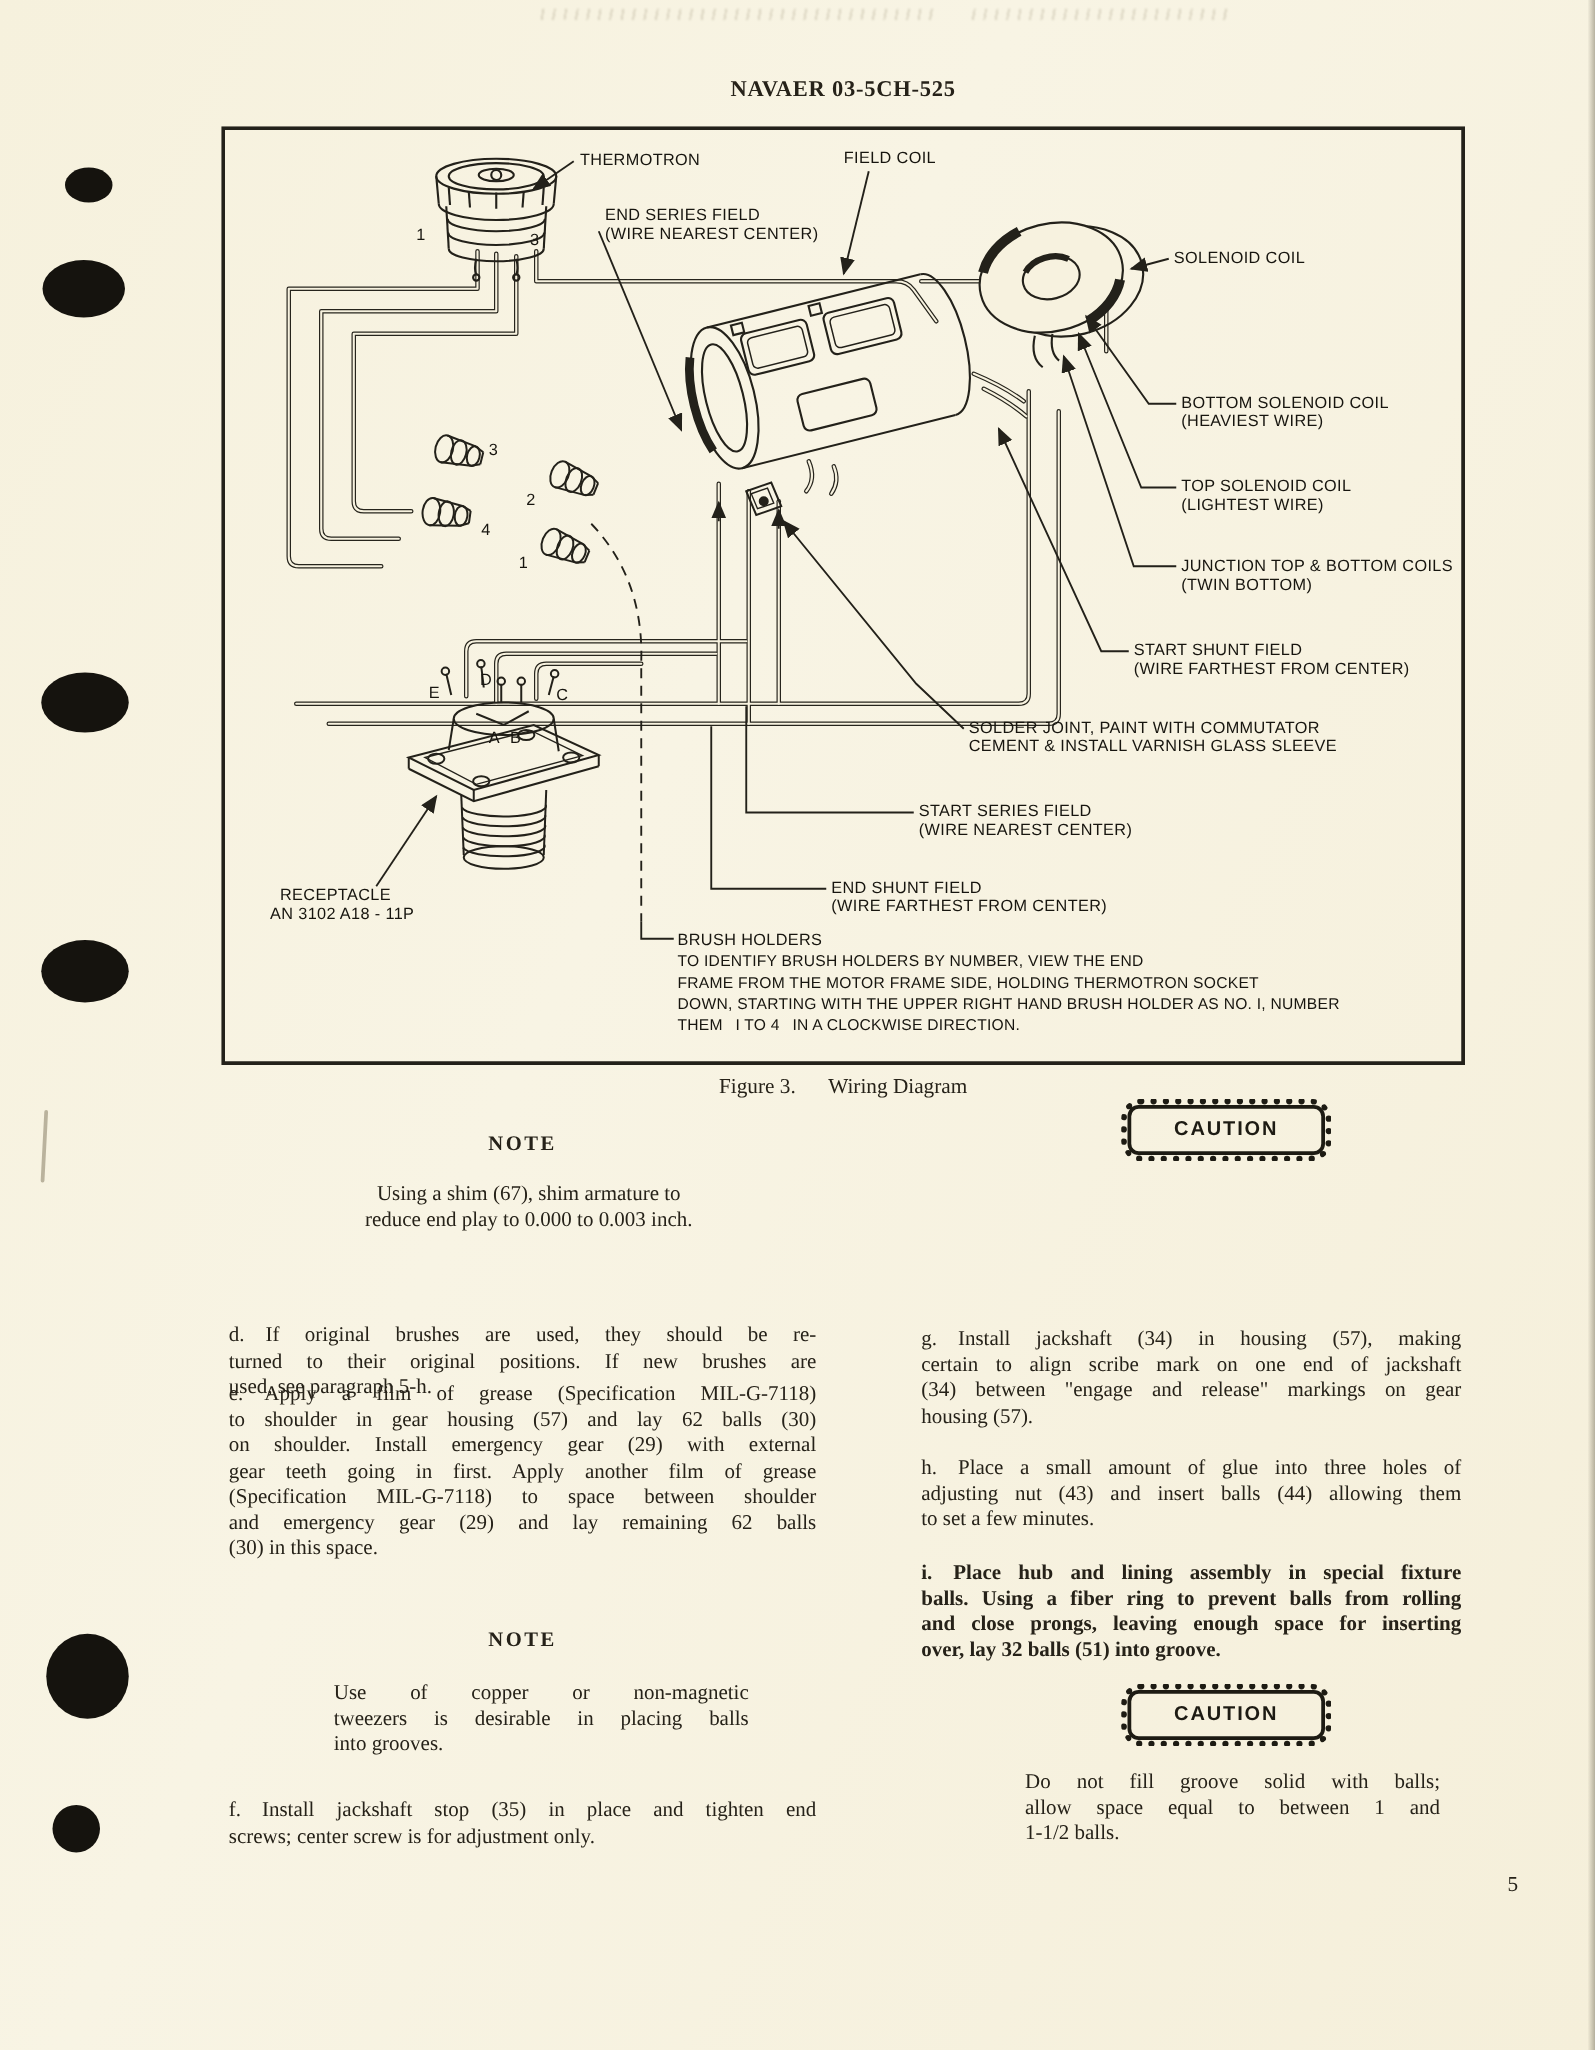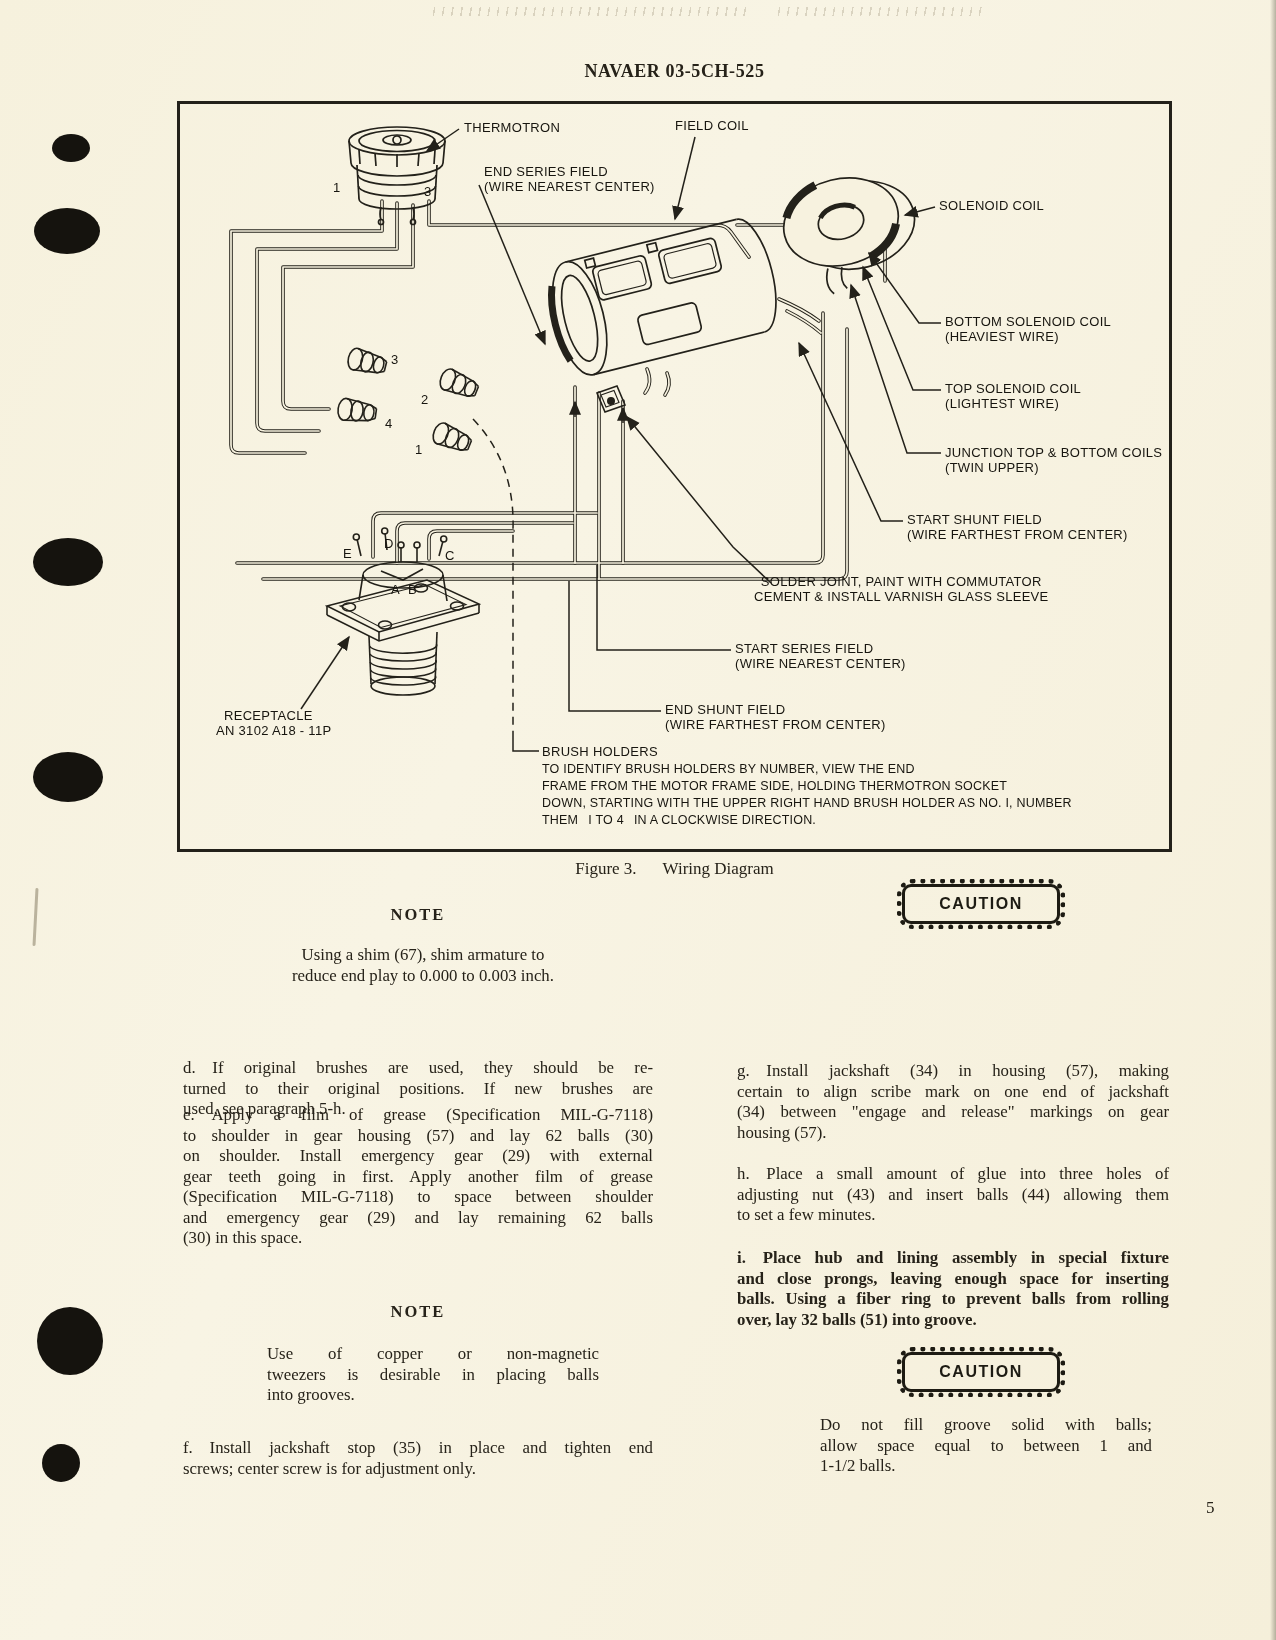--- a/index.html
+++ b/index.html
@@ -250,27 +250,27 @@
     <div class="dlabel" style="left:768px;top:214px;">
       <div>BOTTOM SOLENOID COIL</div>
       <div>(HEAVIEST WIRE)</div>
     </div>
     <div class="dlabel" style="left:768px;top:281px;">
       <div>TOP SOLENOID COIL</div>
       <div>(LIGHTEST WIRE)</div>
     </div>
     <div class="dlabel" style="left:768px;top:345px;">
       <div>JUNCTION TOP &amp; BOTTOM COILS</div>
-      <div>(TWIN UPPER)</div>
+      <div>(TWIN BOTTOM)</div>
     </div>
     <div class="dlabel" style="left:730px;top:412px;">
       <div>START SHUNT FIELD</div>
       <div>(WIRE FARTHEST FROM CENTER)</div>
     </div>
-    <div class="dlabel" style="left:577px;top:474px;text-align:center;">
+    <div class="dlabel" style="left:598px;top:474px;">
       <div>SOLDER JOINT, PAINT WITH COMMUTATOR</div>
       <div>CEMENT &amp; INSTALL VARNISH GLASS SLEEVE</div>
     </div>
     <div class="dlabel" style="left:558px;top:541px;">
       <div>START SERIES FIELD</div>
       <div>(WIRE NEAREST CENTER)</div>
     </div>
     <div class="dlabel" style="left:488px;top:602px;">
       <div>END SHUNT FIELD</div>
       <div>(WIRE FARTHEST FROM CENTER)</div>
@@ -343,22 +343,22 @@
       <div class="tline">(34) between "engage and release" markings on gear</div>
       <div class="tline">housing (57).</div>
     </div>
   <div class="abs body-block jlines" style="left:737px;top:1164px;width:432px;">
       <div class="tline">h.  Place a small amount of glue into three holes of</div>
       <div class="tline">adjusting nut (43) and insert balls (44) allowing them</div>
       <div class="tline">to set a few minutes.</div>
     </div>
   <div class="abs body-block jlines" style="left:737px;top:1248px;width:432px;font-weight:bold;">
       <div class="tline">i.  Place hub and lining assembly in special fixture</div>
+      <div class="tline">balls.  Using a fiber ring to prevent balls from rolling</div>
       <div class="tline">and close prongs, leaving enough space for inserting</div>
-      <div class="tline">balls.  Using a fiber ring to prevent balls from rolling</div>
       <div class="tline">over,  lay 32 balls (51) into groove.</div>
     </div>
   <div class="caution-box" style="left:902px;top:1352px;">
     <span>CAUTION</span>
   </div>
   <div class="abs body-block jlines" style="left:820px;top:1415px;width:332px;">
       <div class="tline">Do not fill groove solid with balls;</div>
       <div class="tline">allow  space  equal  to  between  1 and</div>
       <div class="tline">1-1/2 balls.</div>
     </div>

